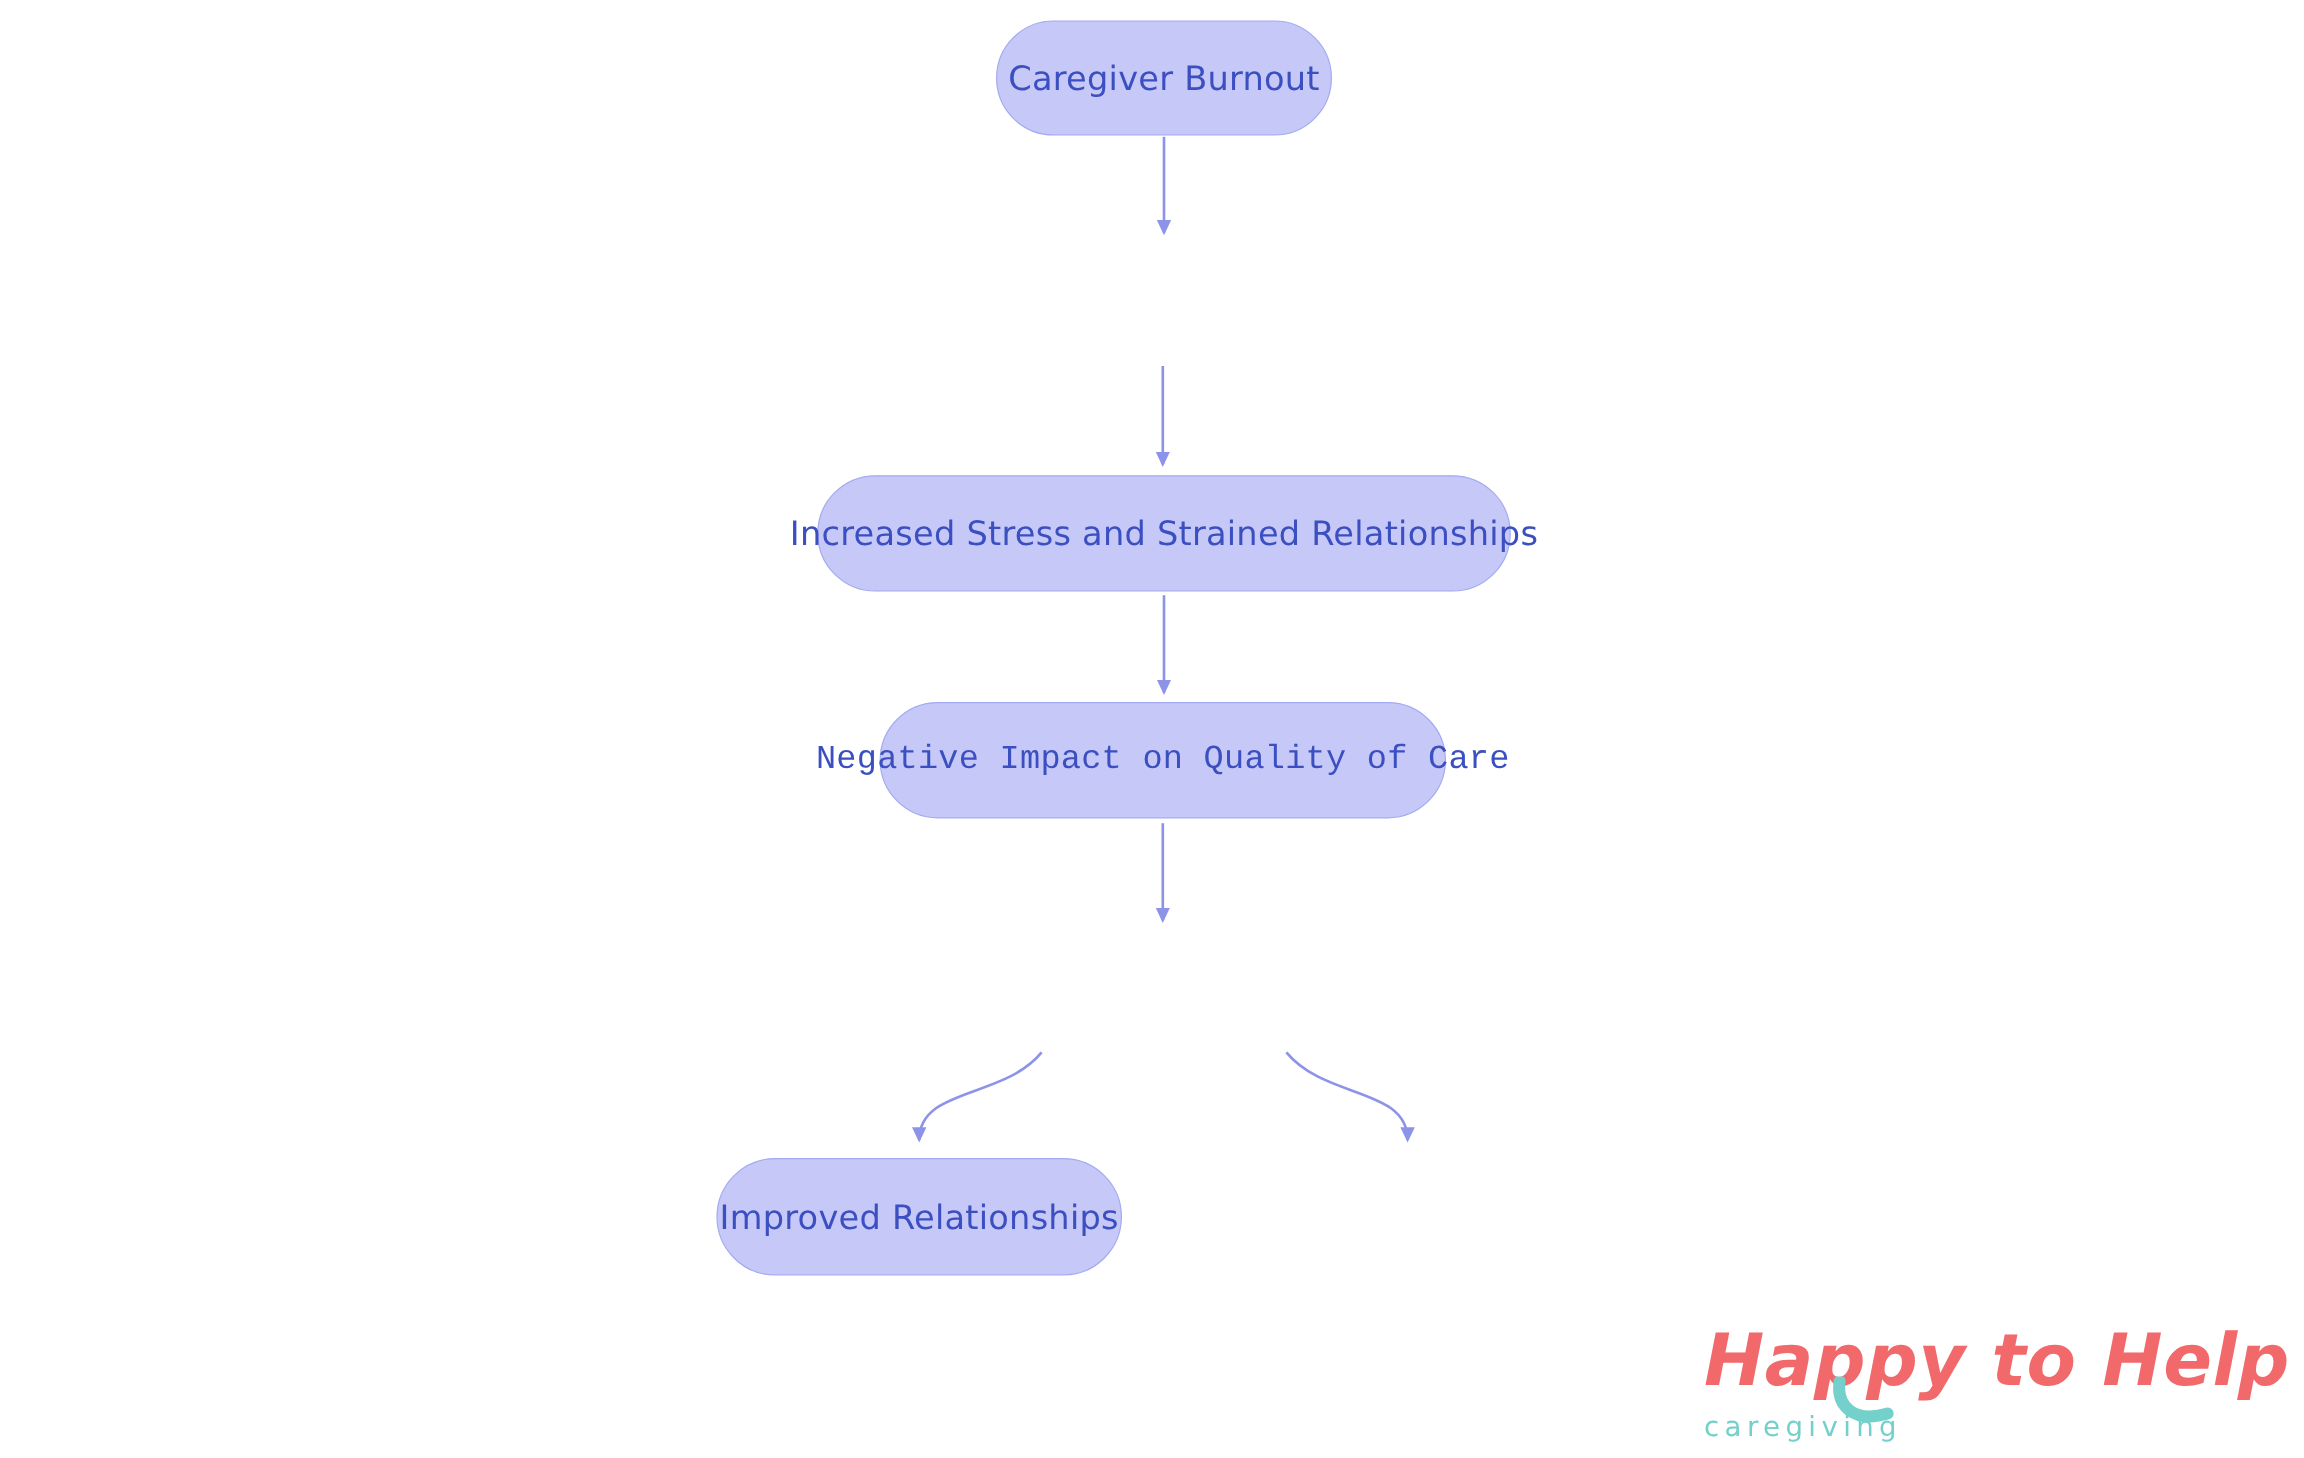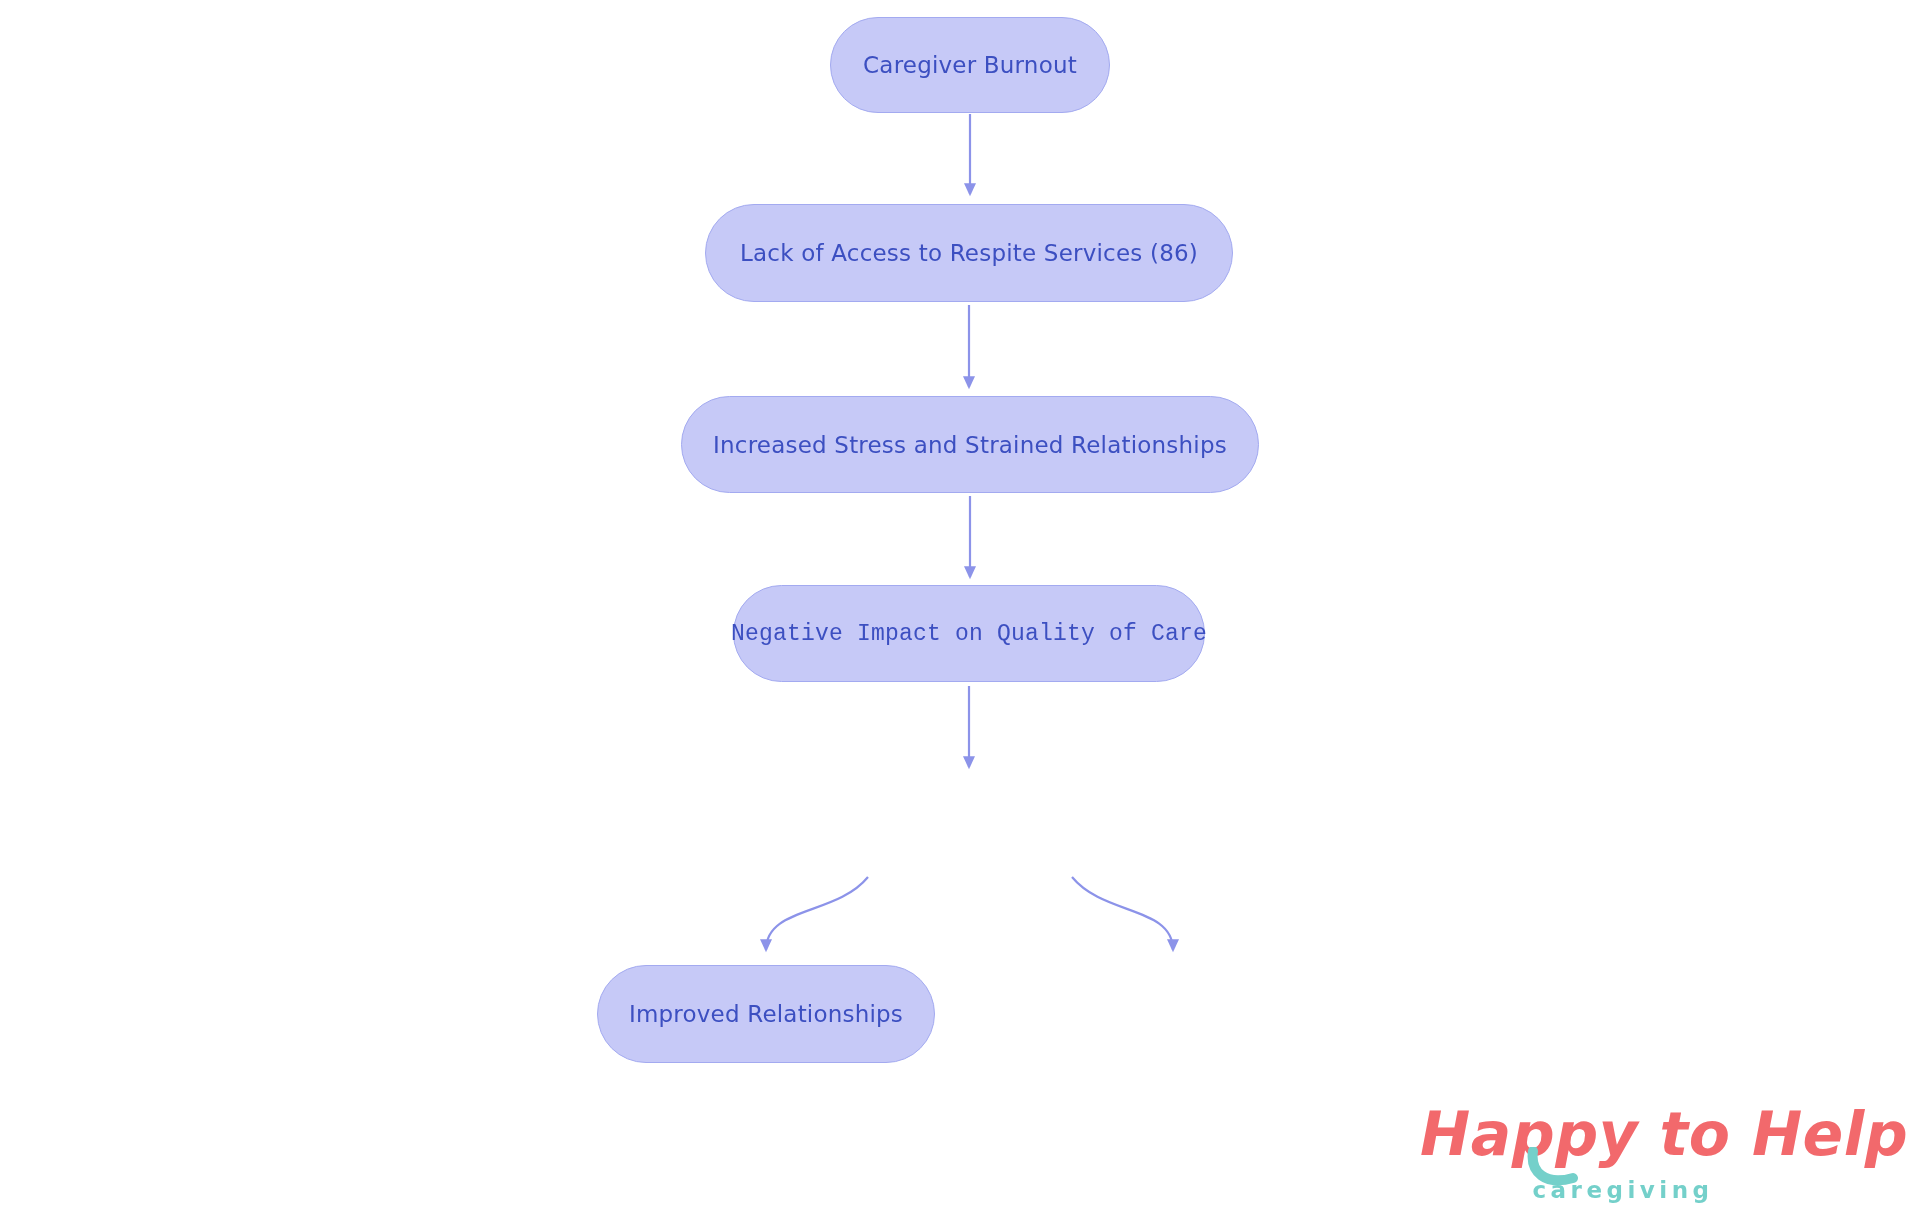--- a/index.html
+++ b/index.html
@@ -34,21 +34,21 @@
     display: flex;
     align-items: center;
     justify-content: center;
     background: var(--node-fill);
     border: 1px solid var(--node-border);
     border-radius: 50px;
     padding: 0 26px;
   }
   .node-label {
     color: var(--node-text);
-    font-size: 23px;
+    font-size: 28px;
     letter-spacing: 0.2px;
     text-align: center;
     white-space: nowrap;
   }
   .logo {
     position: absolute;
     right: 58px;
     top: 1099px;
     width: 442px;
   }
@@ -56,25 +56,25 @@
     font-size: 60px;
     font-weight: 700;
     color: var(--logo-title);
     letter-spacing: 0.5px;
     white-space: nowrap;
     font-style: italic;
   }
   .logo-smile { position: absolute; left: 106px; top: 48px; }
   .logo-subtitle {
     margin-top: 8px;
-    text-align: center;
+    text-align: left;
     padding-right: 36px;
     font-size: 23px;
     letter-spacing: 4.5px;
-    font-weight: 700;
+    font-weight: 400;
     color: var(--logo-accent);
   }
 </style>
 </head>
 <body>
 
 <div id="screen">
 
   <svg class="edges" width="1920" height="1215" viewBox="0 0 1920 1215">
     <defs>
@@ -87,23 +87,20 @@
     <path class="edge" d="M 970 496 L 970 577"></path>
     <path class="edge" d="M 969 686 L 969 767"></path>
     <path class="edge" d="M 868 877 C 836 916 766 906 766 950"></path>
     <path class="edge" d="M 1072 877 C 1104 916 1173 906 1173 950"></path>
   </svg>
 
   <div class="node" style="left:830px; top:17px; width:280px; height:96px;">
     <span class="node-label">Caregiver Burnout</span>
   </div>
 
-  <div class="node" style="left:705px; top:204px; width:528px; height:98px;">
-    <span class="node-label">Lack of Access to Respite Services (86)</span>
-  </div>
 
   <div class="node" style="left:681px; top:396px; width:578px; height:97px;">
     <span class="node-label">Increased Stress and Strained Relationships</span>
   </div>
 
   <div class="node" style="left:733px; top:585px; width:472px; height:97px;font-family:Liberation Mono, monospace;">
     <span class="node-label">Negative Impact on Quality of Care</span>
   </div>
 
 

